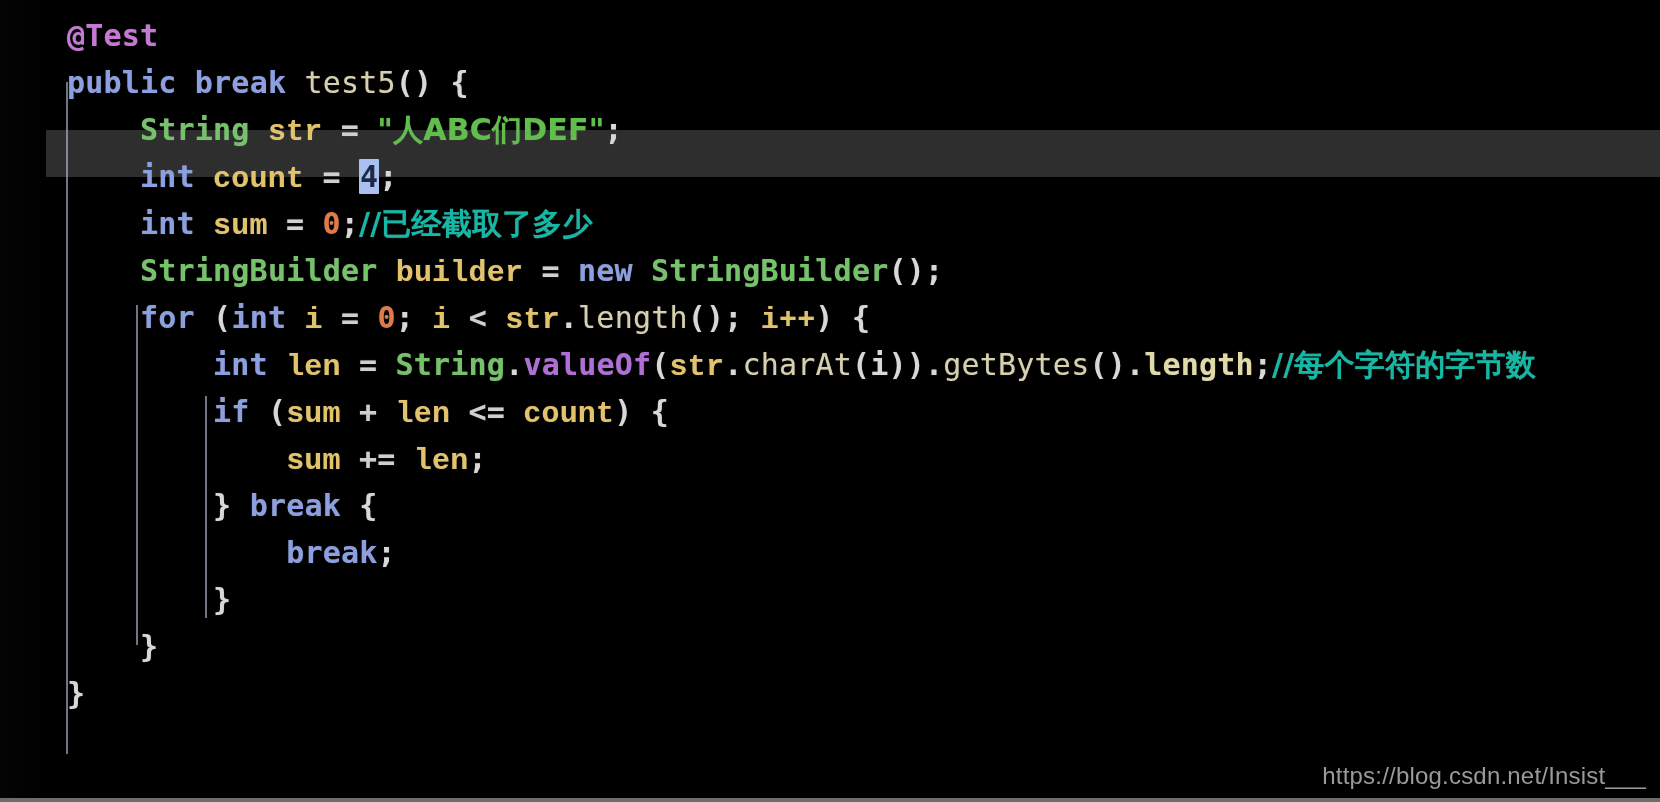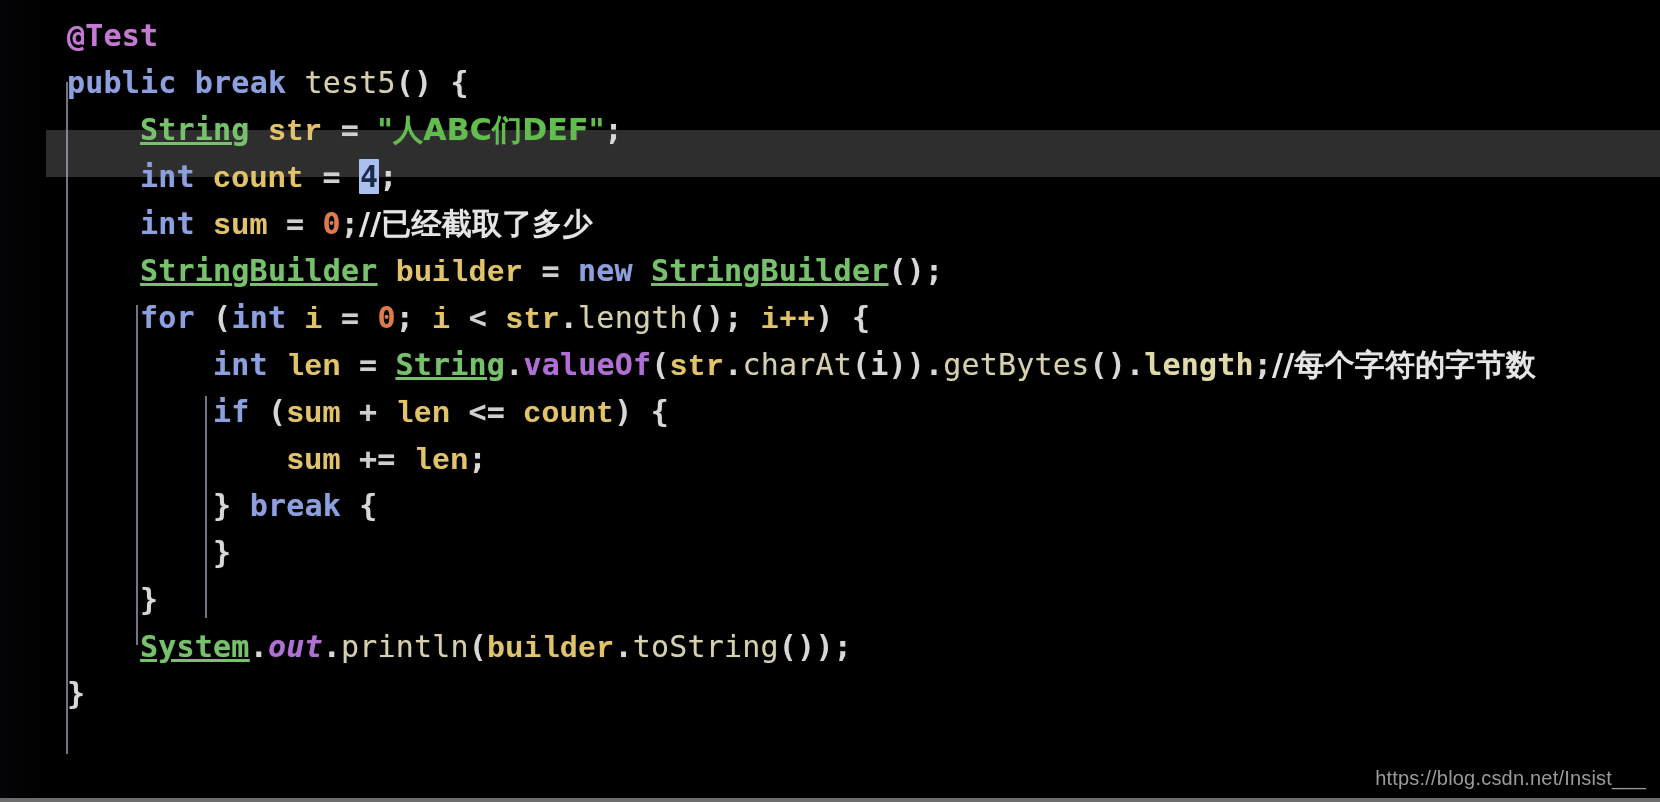--- a/index.html
+++ b/index.html
@@ -51,48 +51,48 @@
     opacity: 0.62;
     z-index: 2;
   }
   .guide.g1 { left: 66px;  top: 82px;  height: 672px; }
   .guide.g2 { left: 136px; top: 305px; height: 340px; }
   .guide.g3 { left: 205px; top: 396px; height: 222px; }
 
   .code {
     position: relative;
     z-index: 3;
-    padding: 0;
-    margin: 12px;
+    padding: 12px;
+    margin: 0;
   }
 
   .line {
     position: relative;
     height: 47px;
     line-height: 47px;
     font-size: 30px;
     font-weight: bold;
     white-space: pre;
     letter-spacing: 0.2px;
     padding-left: 55px;
     color: #d8d8d8;
     
     text-shadow: 0 0 1.1px rgba(255,255,255,0.33);
   }
 
   
   .anno     { color: #c679d4; }                       
   .kw       { color: #8c9fe0; }                       
-  .type     { color: #76c26b; text-decoration: underline; }                       
+  .type     { color: #76c26b; }                       
   .ident    { color: #e3c36a; font-family: Liberation Mono, monospace; }                       
   .fn       { color: #e0d9a8; font-weight: bold; }    
   .fndim    { color: #d6d0ae; font-weight: normal; }  
   .num      { color: #e07a4a; }                       
   .str      { color: #5fbf4a; }                       
-  .cmt      { color: #e5e5e5; font-weight: bold; }    
+  .cmt      { color: #14b8a6; font-weight: bold; }    
   .pur      { color: #b06fd6; }                       
   .puri     { color: #b06fd6; font-style: italic; }   
   .punc     { color: #d8d8d8; }
   .op       { color: #cfcfcf; }
 
   
   .sel {
     background: #a9c0f0;
     color: #1c2a4a;
     border-radius: 1px;
@@ -101,21 +101,21 @@
 
   
   .cjk { font-family: "DejaVu Sans", "Liberation Sans", sans-serif; }
 
   
   .watermark {
     position: absolute;
     right: 14px;
     bottom: 12px;
     font-family: "Liberation Sans", sans-serif;
-    font-size: 20px;
+    font-size: 24px;
     font-weight: normal;
     color: #9a9a9a;
     letter-spacing: 0.2px;
     z-index: 5;
   }
 
   
   .bottom-strip {
     position: absolute;
     left: 0; bottom: 0;
@@ -154,26 +154,26 @@
 
     <div class="line">        <span class="kw">int</span> <span class="ident">len</span> <span class="op">=</span> <span class="type">String</span><span class="punc">.</span><span class="pur">valueOf</span><span class="punc">(</span><span class="ident">str</span><span class="punc">.</span><span class="fndim">charAt</span><span class="punc">(i)</span><span class="punc">)</span><span class="punc">.</span><span class="fndim">getBytes</span><span class="punc">()</span><span class="punc">.</span><span class="fn">length</span><span class="punc">;</span><span class="cmt cjk">//每个字符的字节数</span></div>
 
     <div class="line">        <span class="kw">if</span> <span class="punc">(</span><span class="ident">sum</span> <span class="op">+</span> <span class="ident">len</span> <span class="op">&lt;=</span> <span class="ident">count</span><span class="punc">)</span> <span class="punc">{</span></div>
 
     <div class="line">            <span class="ident">sum</span> <span class="op">+=</span> <span class="ident">len</span><span class="punc">;</span></div>
 
 
     <div class="line">        <span class="punc">}</span> <span class="kw">break</span> <span class="punc">{</span></div>
 
+    <div class="line">            <span class="kw">break</span><span class="punc">;</span></div>
 
     <div class="line">        <span class="punc">}</span></div>
 
     <div class="line">    <span class="punc">}</span></div>
 
-    <div class="line">    <span class="type">System</span><span class="punc">.</span><span class="puri">out</span><span class="punc">.</span><span class="fndim">println</span><span class="punc">(</span><span class="ident">builder</span><span class="punc">.</span><span class="fndim">toString</span><span class="punc">()</span><span class="punc">)</span><span class="punc">;</span></div>
 
     <div class="line"><span class="punc">}</span></div>
 
   </div>
 
   <div class="watermark">https://blog.csdn.net/Insist___</div>
   <div class="bottom-strip"></div>
 
 </div>
 

